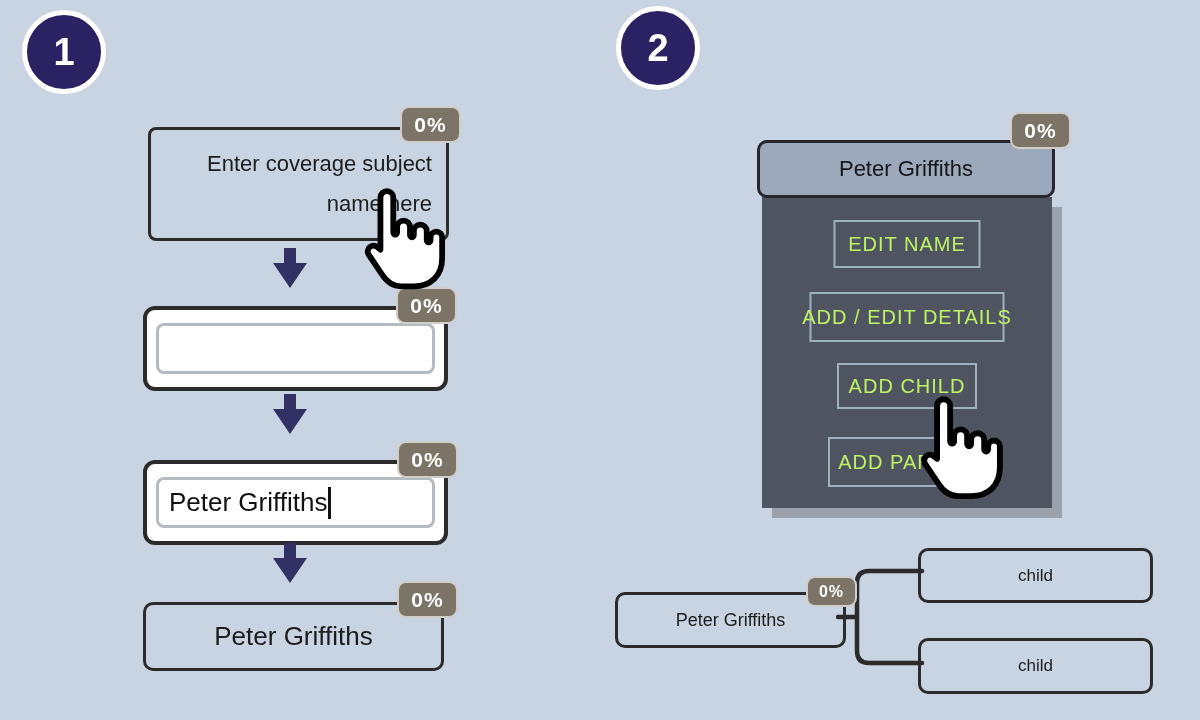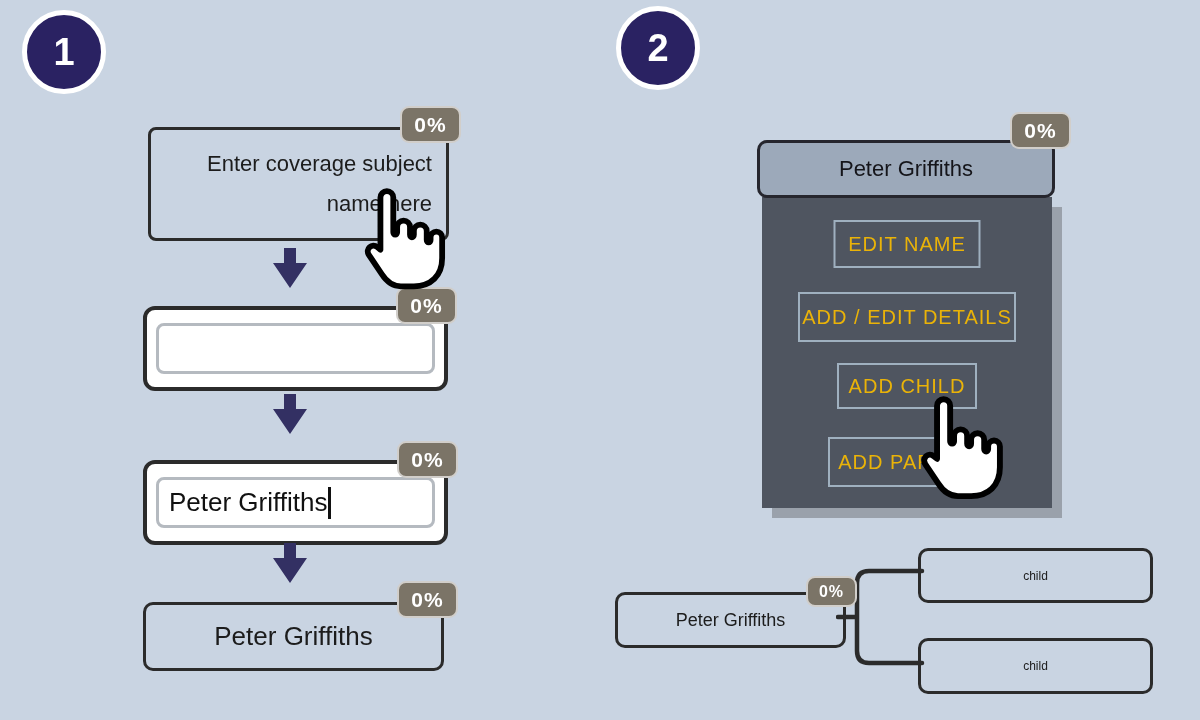--- a/index.html
+++ b/index.html
@@ -57,28 +57,28 @@
     box-shadow:10px 10px 0 0 #9aa1ab;
   }
   .menu-header{
     background:#9ca9ba;border:3px solid #26262e;border-radius:10px;
     display:flex;align-items:center;justify-content:center;
     font-size:22px;color:#15151a;z-index:5;
   }
   .menu-btn{
     position:absolute;left:50%;transform:translateX(-50%);
     border:2px solid #9fb0bf;background:transparent;
-    color:#eab308;font-size:20px;letter-spacing:1px;
+    color:#bef264;font-size:20px;letter-spacing:1px;
     font-family:"Liberation Sans", sans-serif;
     display:flex;align-items:center;justify-content:center;
     white-space:nowrap;box-sizing:border-box;
   }
 
   .tree-label{font-size:18px;}
-  .child-label{font-size:12px;}
+  .child-label{font-size:17px;}
 
   .hand{z-index:50;}
   .arrow{z-index:2;}
   svg{display:block;}
 </style>
 </head>
 <body>
 
 <div class="abs step-circle" style="left:22px;top:10px;">
   <span>1</span>
@@ -135,21 +135,21 @@
            L61 40 A4.5 4.5 0 0 1 70 40 L70 56 C70 70 61 78 48 78 L38 78 C31 78 26.5 74 23 68.5
            L13 53.5 C10 49 15.5 44 19.5 47.5 L22 49.5 Z" fill="#ffffff" stroke="#000000" stroke-width="4.5" stroke-linejoin="round"></path>
 </svg>
 
 <div class="abs step-circle" style="left:616px;top:6px;">
   <span>2</span>
 </div>
 
 <div class="abs menu-panel" style="left:762px;top:197px;width:290px;height:311px;">
   <button class="menu-btn" style="top:23px;width:147px;height:48px;">EDIT NAME</button>
-  <button class="menu-btn" style="top:95px;width:218px;height:50px;">ADD / EDIT DETAILS</button>
+  <button class="menu-btn" style="top:95px;width:195px;height:50px;">ADD / EDIT DETAILS</button>
   <button class="menu-btn" style="top:166px;width:140px;height:46px;">ADD CHILD</button>
   <button class="menu-btn" style="top:240px;width:158px;height:50px;">ADD PARENT</button>
 </div>
 
 <div class="abs menu-header" style="left:757px;top:140px;width:292px;height:52px;">
   <span>Peter Griffiths</span>
 </div>
 <div class="abs badge badge-lg" style="left:1010px;top:112px;">
   <span>0%</span>
 </div>

